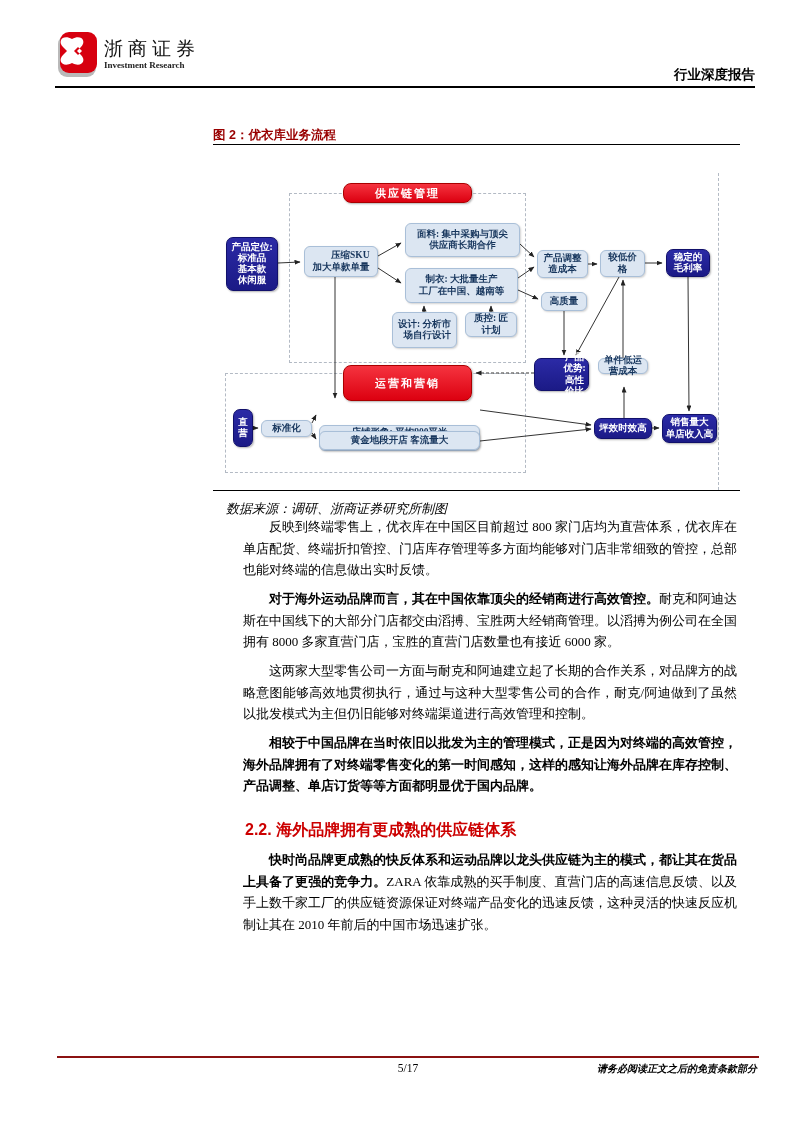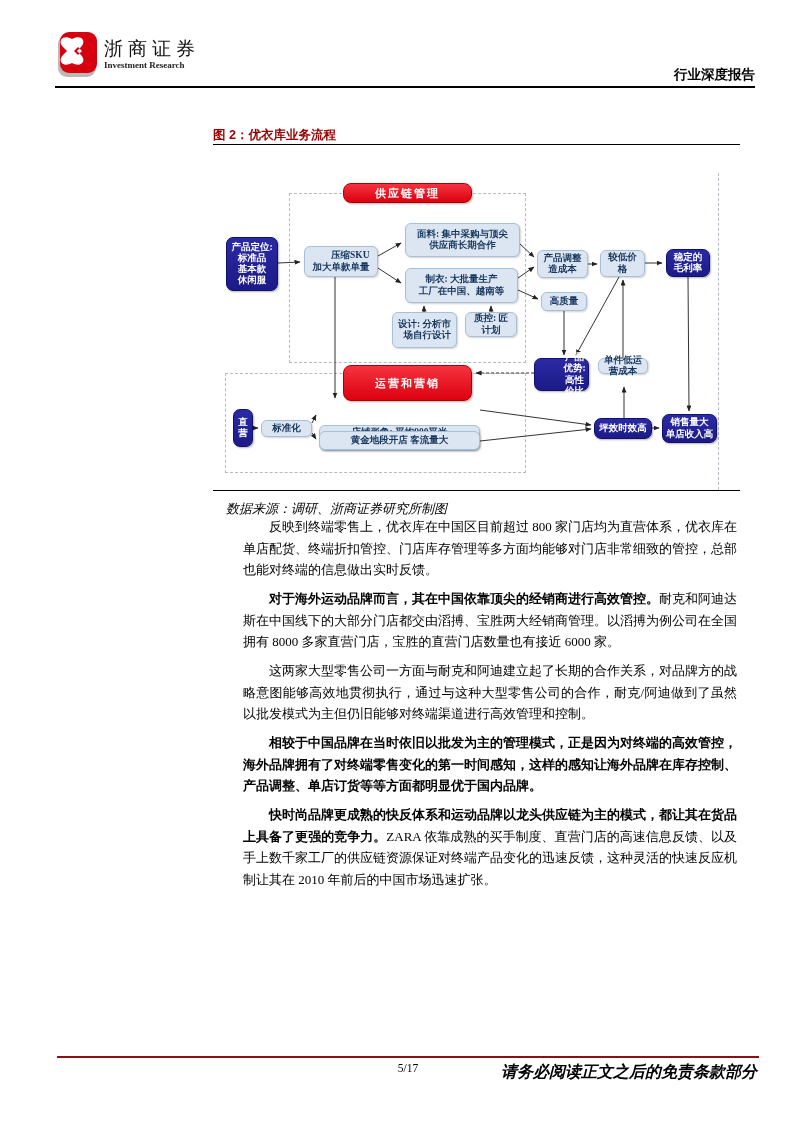--- a/index.html
+++ b/index.html
@@ -63,21 +63,21 @@
   
   .body-col { position:absolute; left:243px; top:516px; width:494px; font-size:13px;
               line-height:21.5px; text-align:justify; }
   .body-col p { text-indent:2em; margin:0 0 7.5px 0; }
   .b { font-weight:bold; }
   .sec-heading { margin:22px 0 9px 0; padding-left:2px; text-indent:0; color:#cc0000;
                  font-size:16px; font-weight:bold; font-family:"Liberation Sans", sans-serif; }
   
   .footer-rule { position:absolute; left:57px; top:1056px; width:702px; height:2px; background:#8b1111; }
   .page-num { position:absolute; left:57px; top:1062px; width:702px; text-align:center; font-size:11.5px; }
-  .disclaimer { position:absolute; right:36px; top:1062px; font-size:16px; font-weight:bold; font-style:italic; }
+  .disclaimer { position:absolute; right:36px; top:1062px; font-size:10px; font-weight:bold; font-style:italic; }
 </style>
 </head>
 <body>
 
 <div class="page">
 
   <svg class="logo-icon" width="44" height="50" viewBox="0 0 44 50">
     <rect x="2" y="5" width="38" height="42" rx="9" fill="#b9b9b9"></rect>
     <rect x="4" y="2" width="37" height="41" rx="9" fill="#d7000f"></rect>
     <path d="M16 9 c9 -5 15 2 9 8 l-4 4 4 4 c6 6 0 13 -9 8 c-9 5 -15 -2 -9 -8 l4 -4 -4 -4 c-6 -6 0 -13 9 -8 z
@@ -168,20 +168,21 @@
   </div>
 
   <div class="fig-rule-bottom"></div>
   <div class="fig-source">数据来源：调研、浙商证券研究所制图</div>
 
   <div class="body-col">
     <p>反映到终端零售上，优衣库在中国区目前超过 800 家门店均为直营体系，优衣库在单店配货、终端折扣管控、门店库存管理等多方面均能够对门店非常细致的管控，总部也能对终端的信息做出实时反馈。</p>
     <p><span class="b">对于海外运动品牌而言，其在中国依靠顶尖的经销商进行高效管控。</span><span>耐克和阿迪达斯在中国线下的大部分门店都交由滔搏、宝胜两大经销商管理。以滔搏为例公司在全国拥有 8000 多家直营门店，宝胜的直营门店数量也有接近 6000 家。</span></p>
     <p>这两家大型零售公司一方面与耐克和阿迪建立起了长期的合作关系，对品牌方的战略意图能够高效地贯彻执行，通过与这种大型零售公司的合作，耐克/阿迪做到了虽然以批发模式为主但仍旧能够对终端渠道进行高效管理和控制。</p>
     <p class="b">相较于中国品牌在当时依旧以批发为主的管理模式，正是因为对终端的高效管控，海外品牌拥有了对终端零售变化的第一时间感知，这样的感知让海外品牌在库存控制、产品调整、单店订货等等方面都明显优于国内品牌。</p>
+    <div class="sec-heading">2.2. 海外品牌拥有更成熟的供应链体系</div>
     <p><span class="b">快时尚品牌更成熟的快反体系和运动品牌以龙头供应链为主的模式，都让其在货品上具备了更强的竞争力。</span><span>ZARA 依靠成熟的买手制度、直营门店的高速信息反馈、以及手上数千家工厂的供应链资源保证对终端产品变化的迅速反馈，这种灵活的快速反应机制让其在 2010 年前后的中国市场迅速扩张。</span></p>
   </div>
 
   <div class="footer-rule"></div>
   <div class="page-num">5/17</div>
   <div class="disclaimer">请务必阅读正文之后的免责条款部分</div>
 
 </div>
 
 </body></html>

